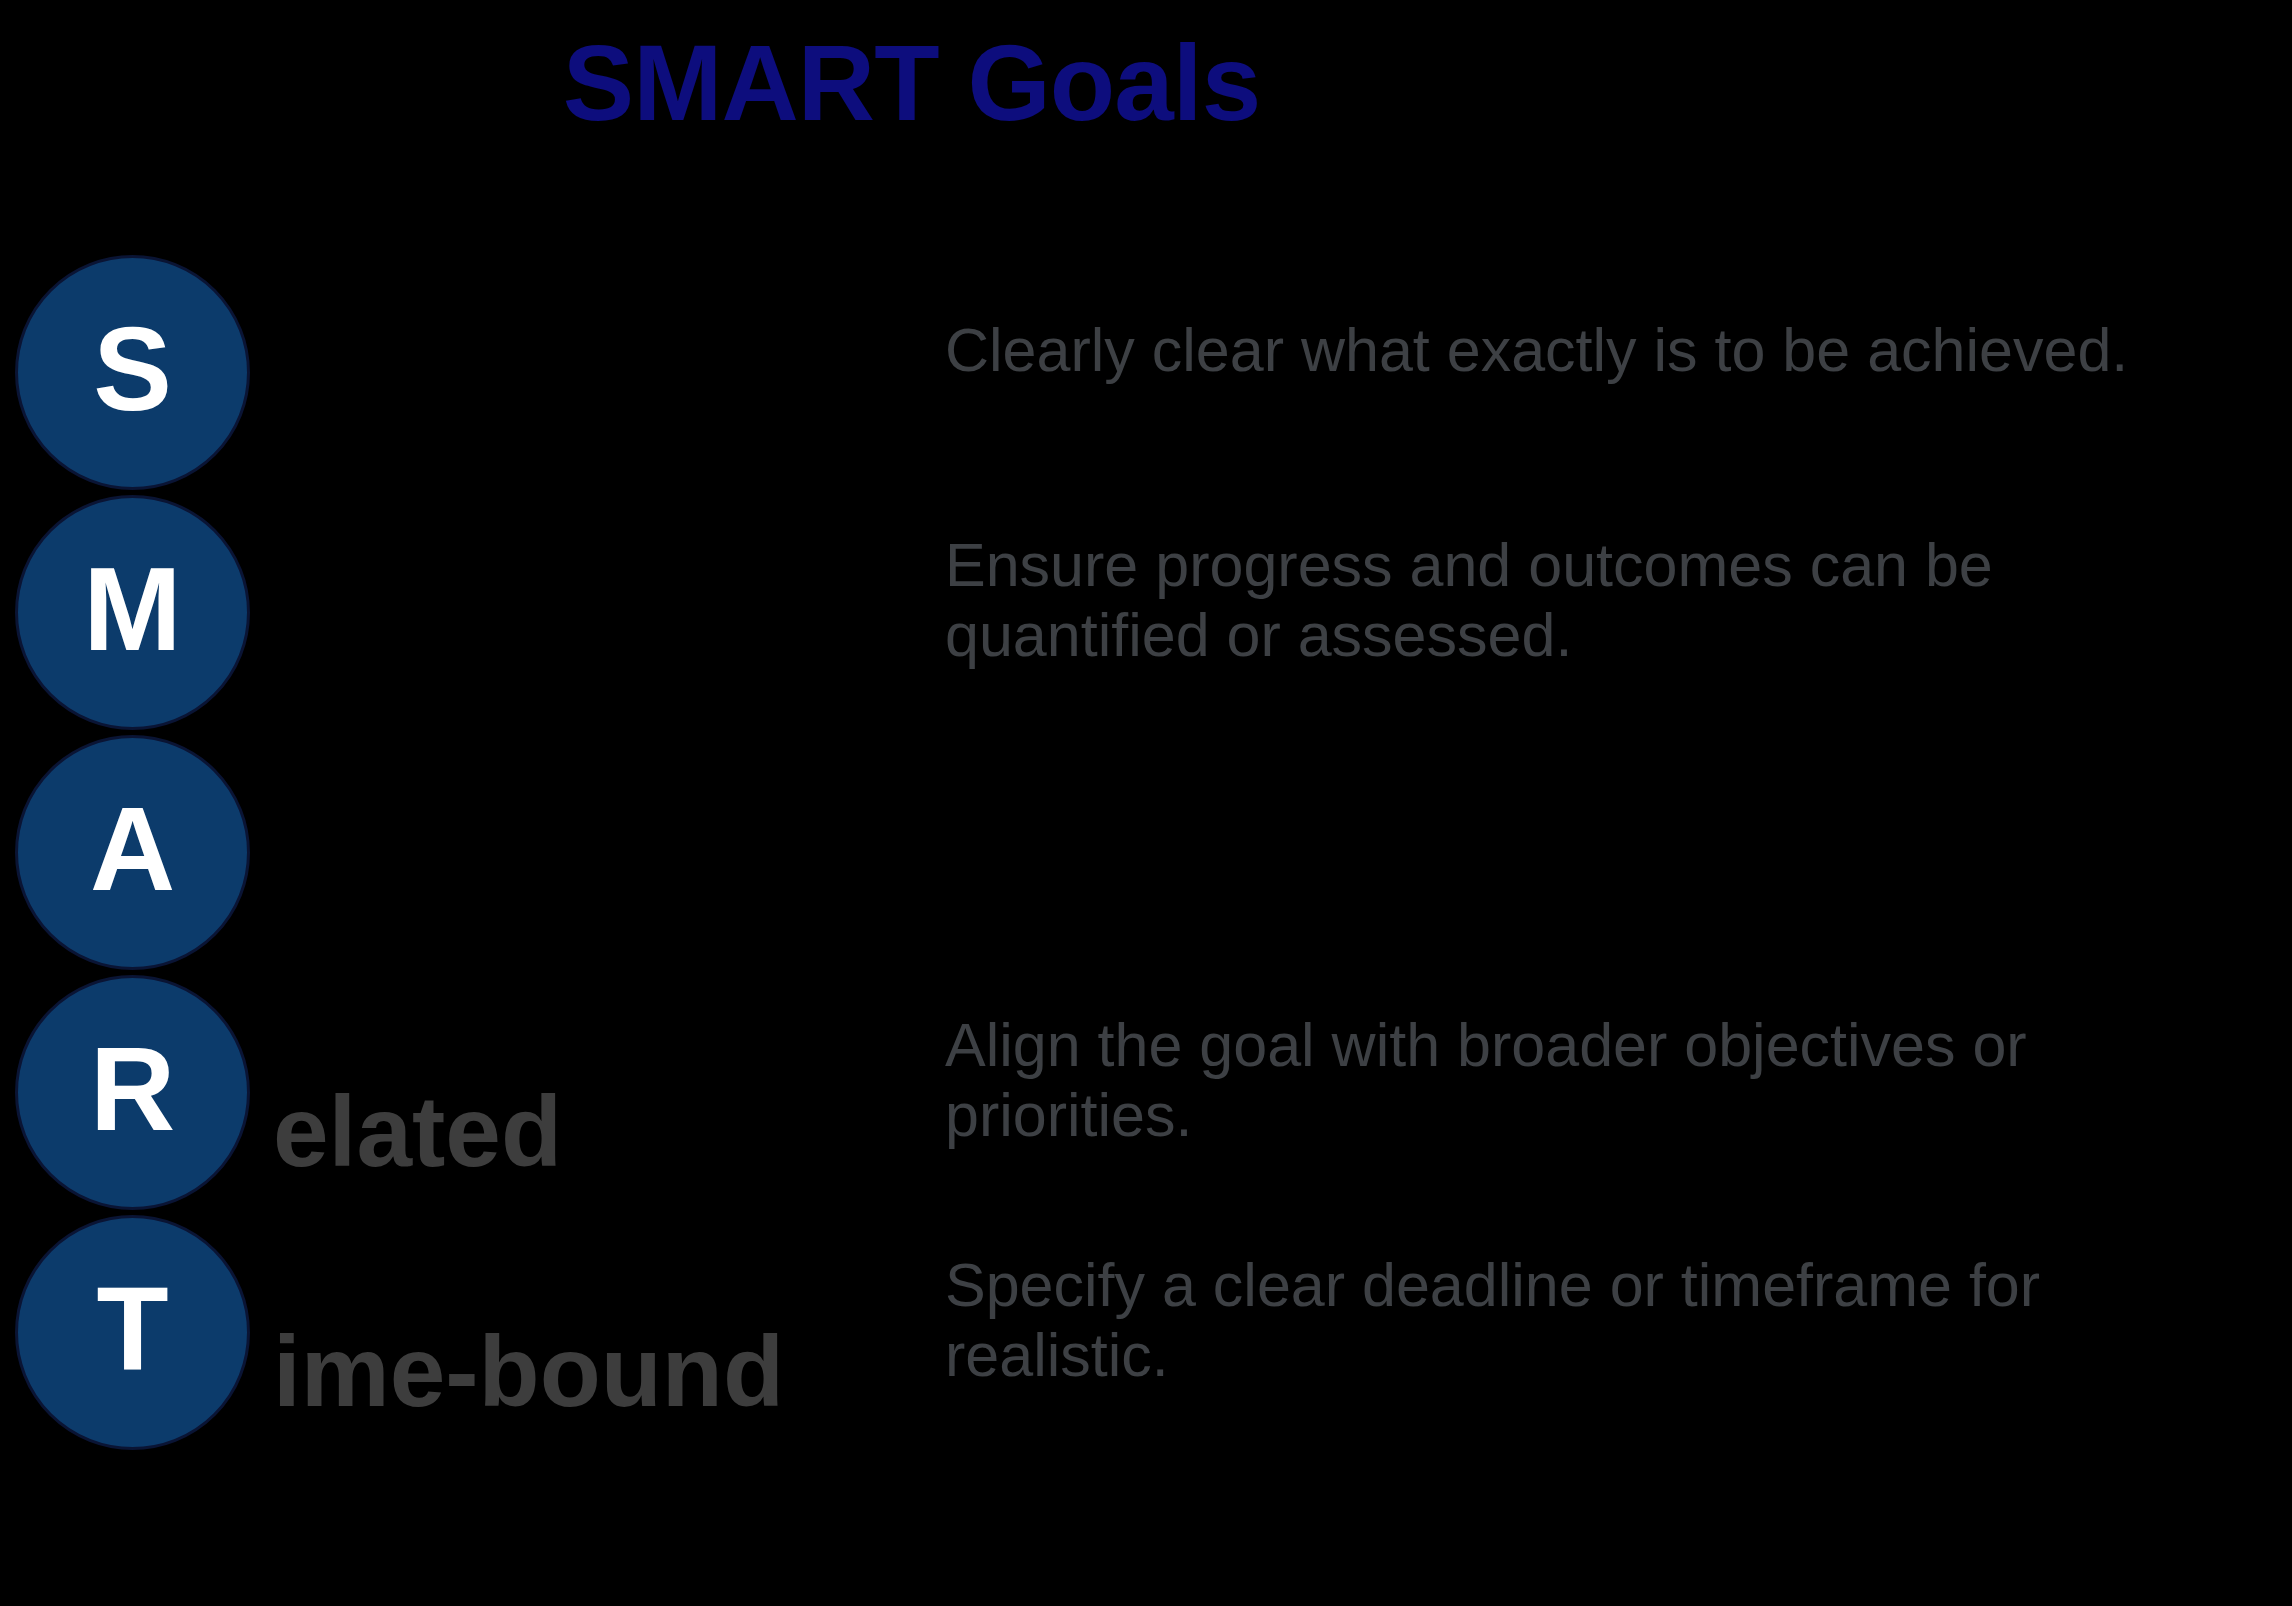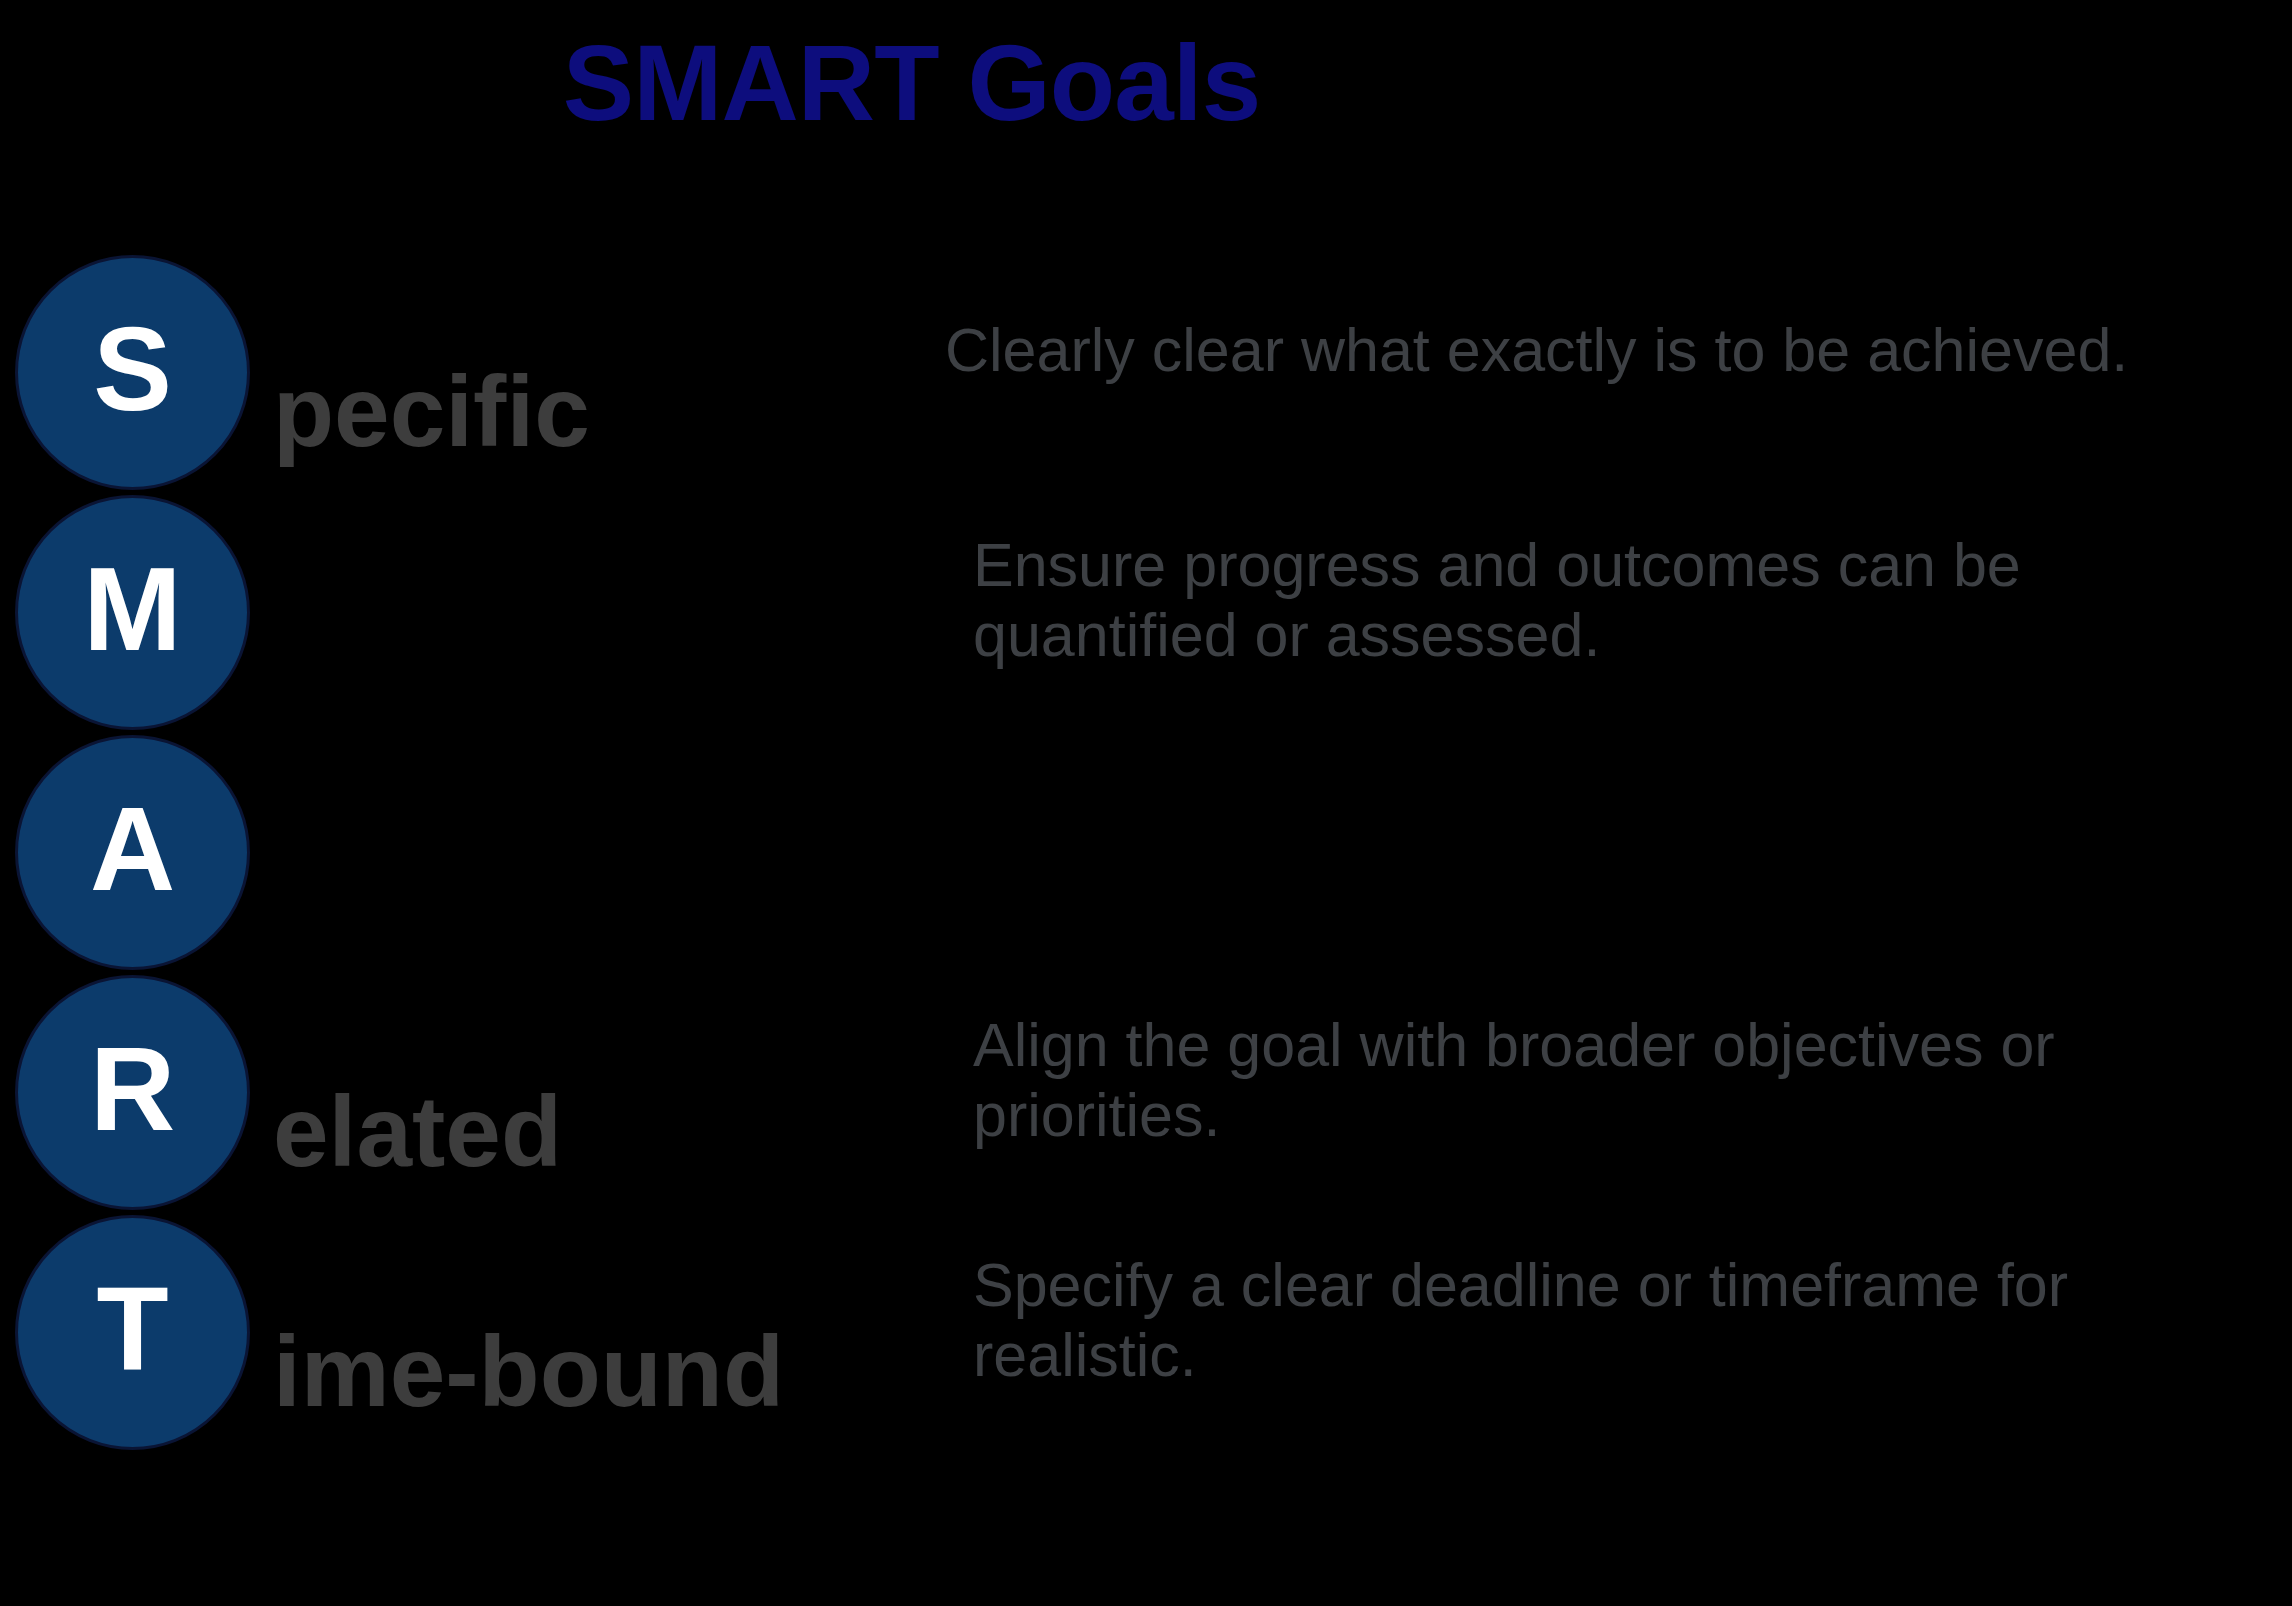--- a/index.html
+++ b/index.html
@@ -78,34 +78,33 @@
   .description {
     position: absolute;
     left: 945px;
     width: 1299px;
     font-size: 61px;
     color: #3d4044;
     line-height: 1.14;
     font-weight: normal;
   }
   .desc-1 { top: 61px; }
-  .desc-2 { top: 36px; margin-left: 28px; }
+  .desc-2 { top: 36px; }
 </style>
 </head>
 <body>
 
 <div id="page-title">SMART Goals</div>
 
 <div id="rows">
 
   <div class="smart-row">
     <div class="letter-badge">
       <span class="badge-letter">S</span>
     </div>
-    <div class="word-tail">pecific</div>
     <div class="description desc-1">Clearly clear what exactly is to be achieved.</div>
   </div>
 
   <div class="smart-row">
     <div class="letter-badge">
       <span class="badge-letter">M</span>
     </div>
     <div class="description desc-2">Ensure progress and outcomes can be quantified or assessed.</div>
   </div>
 

